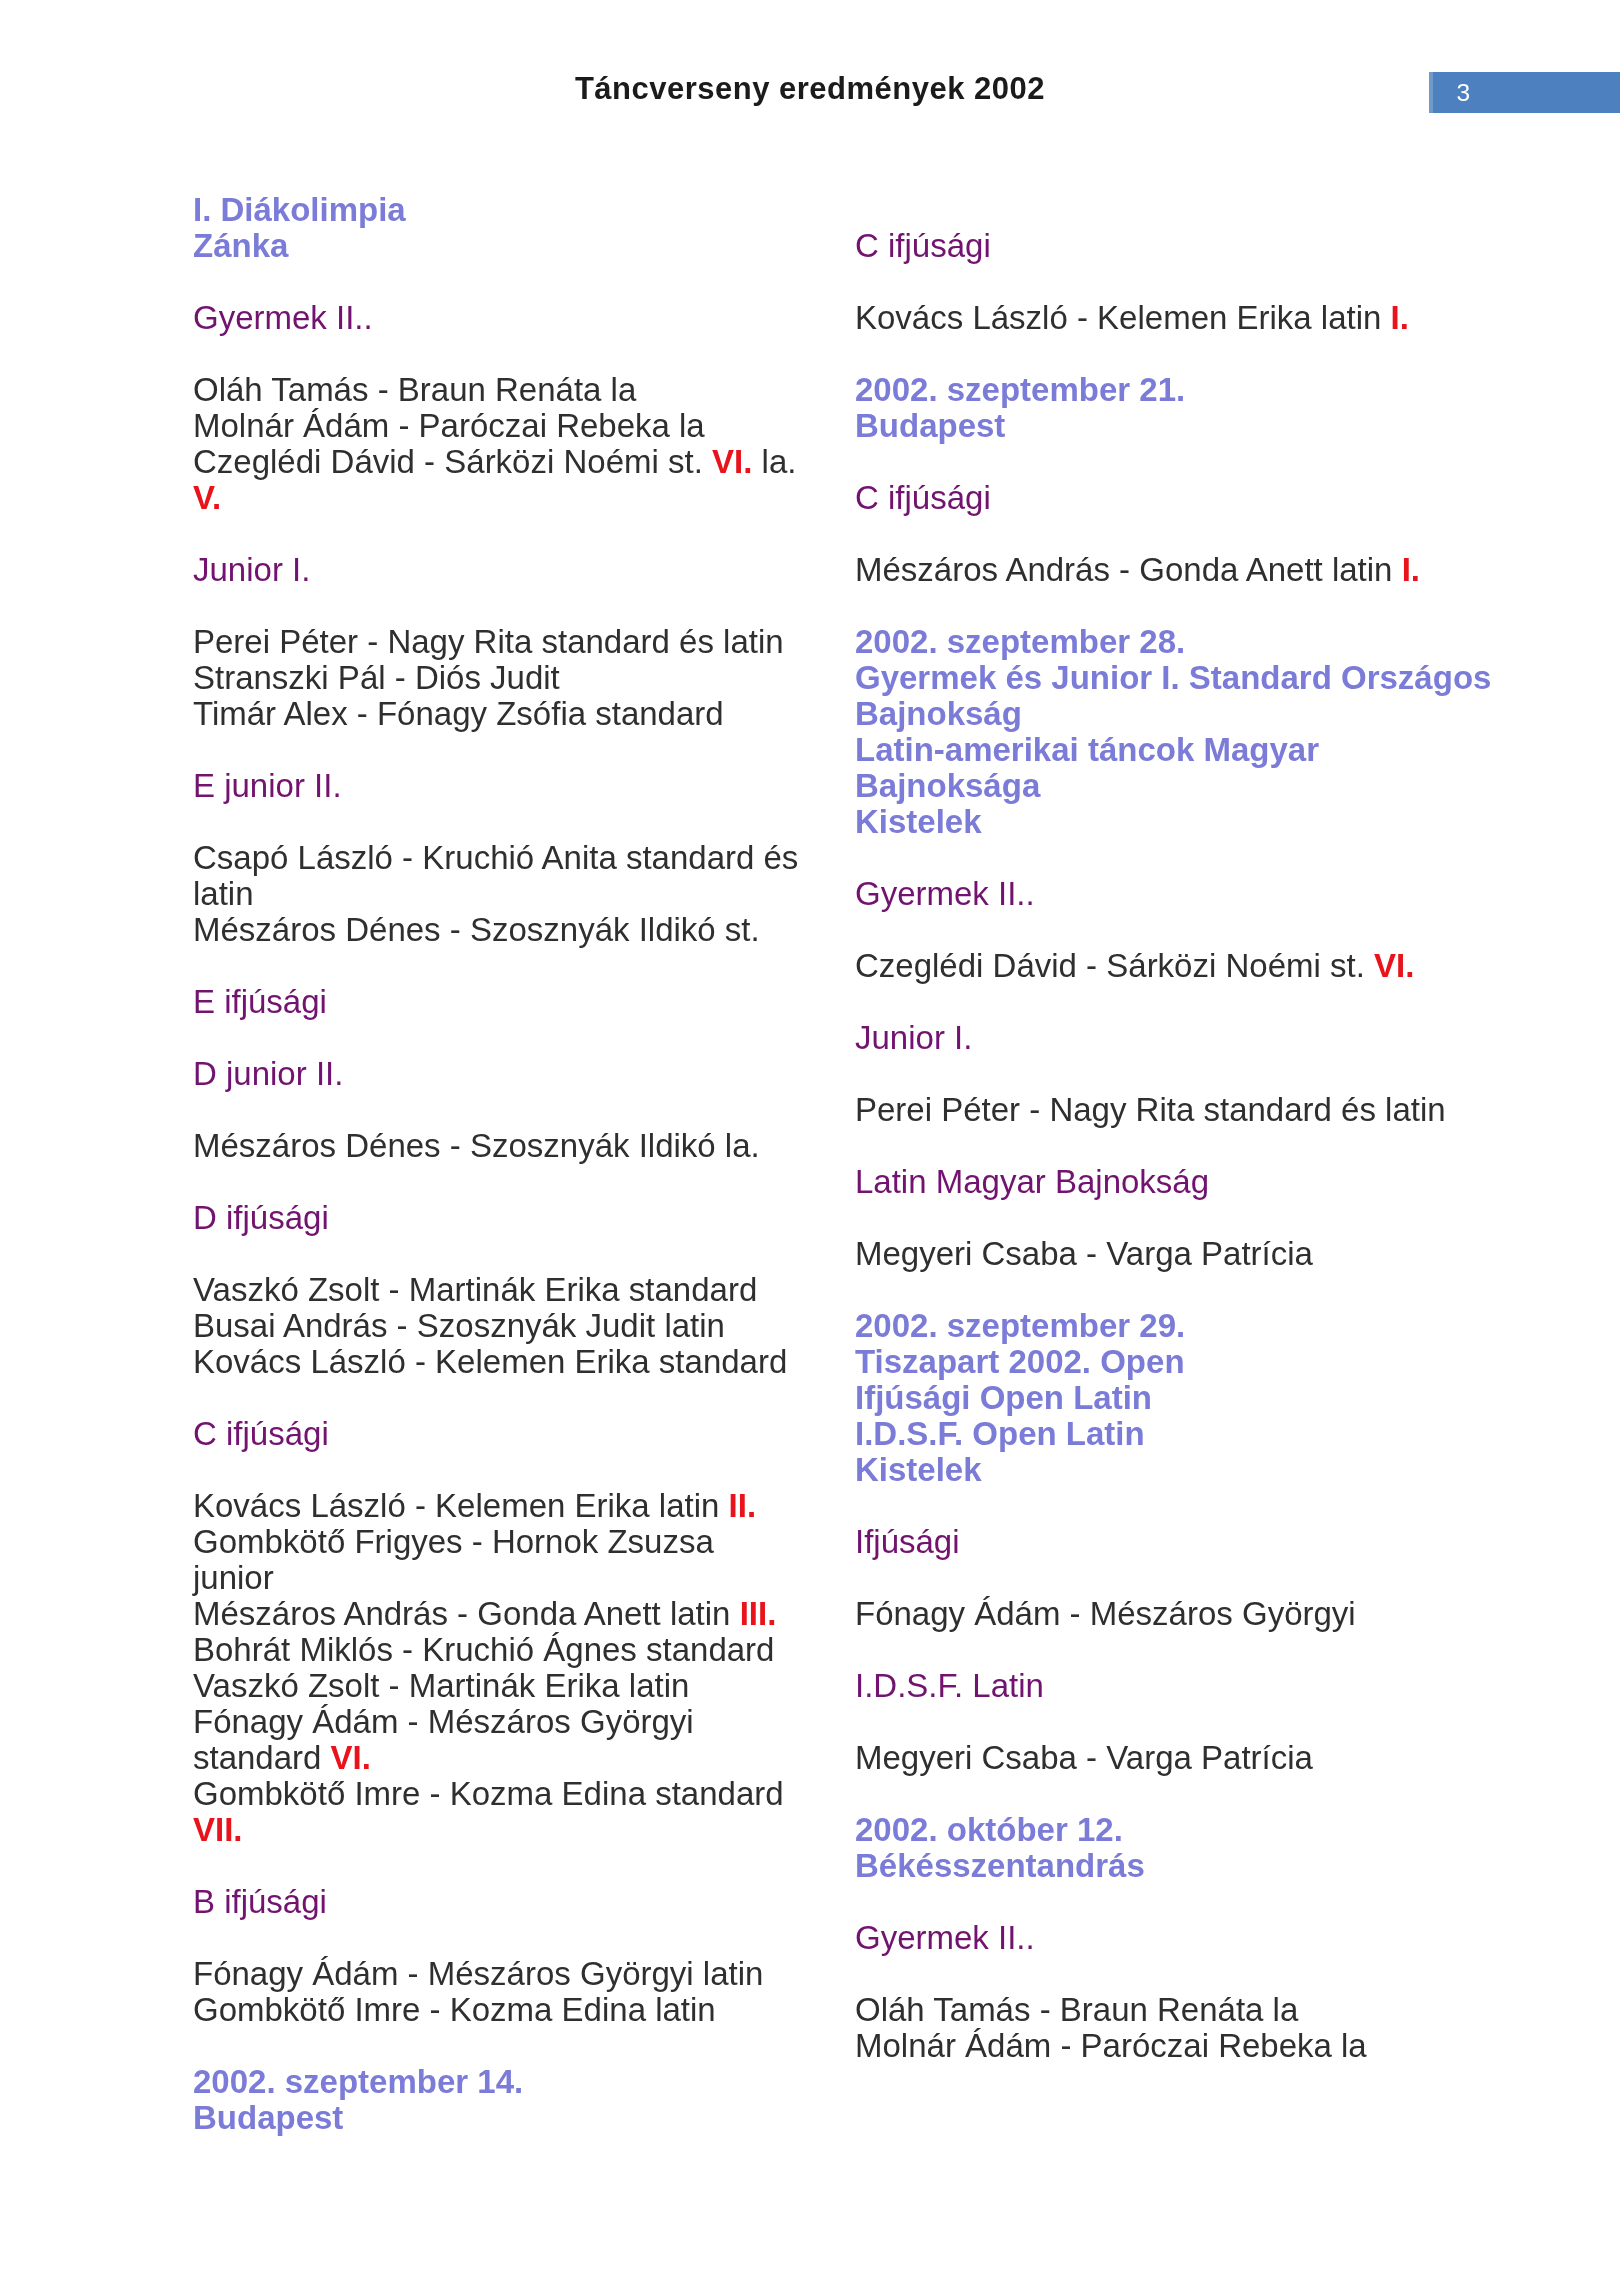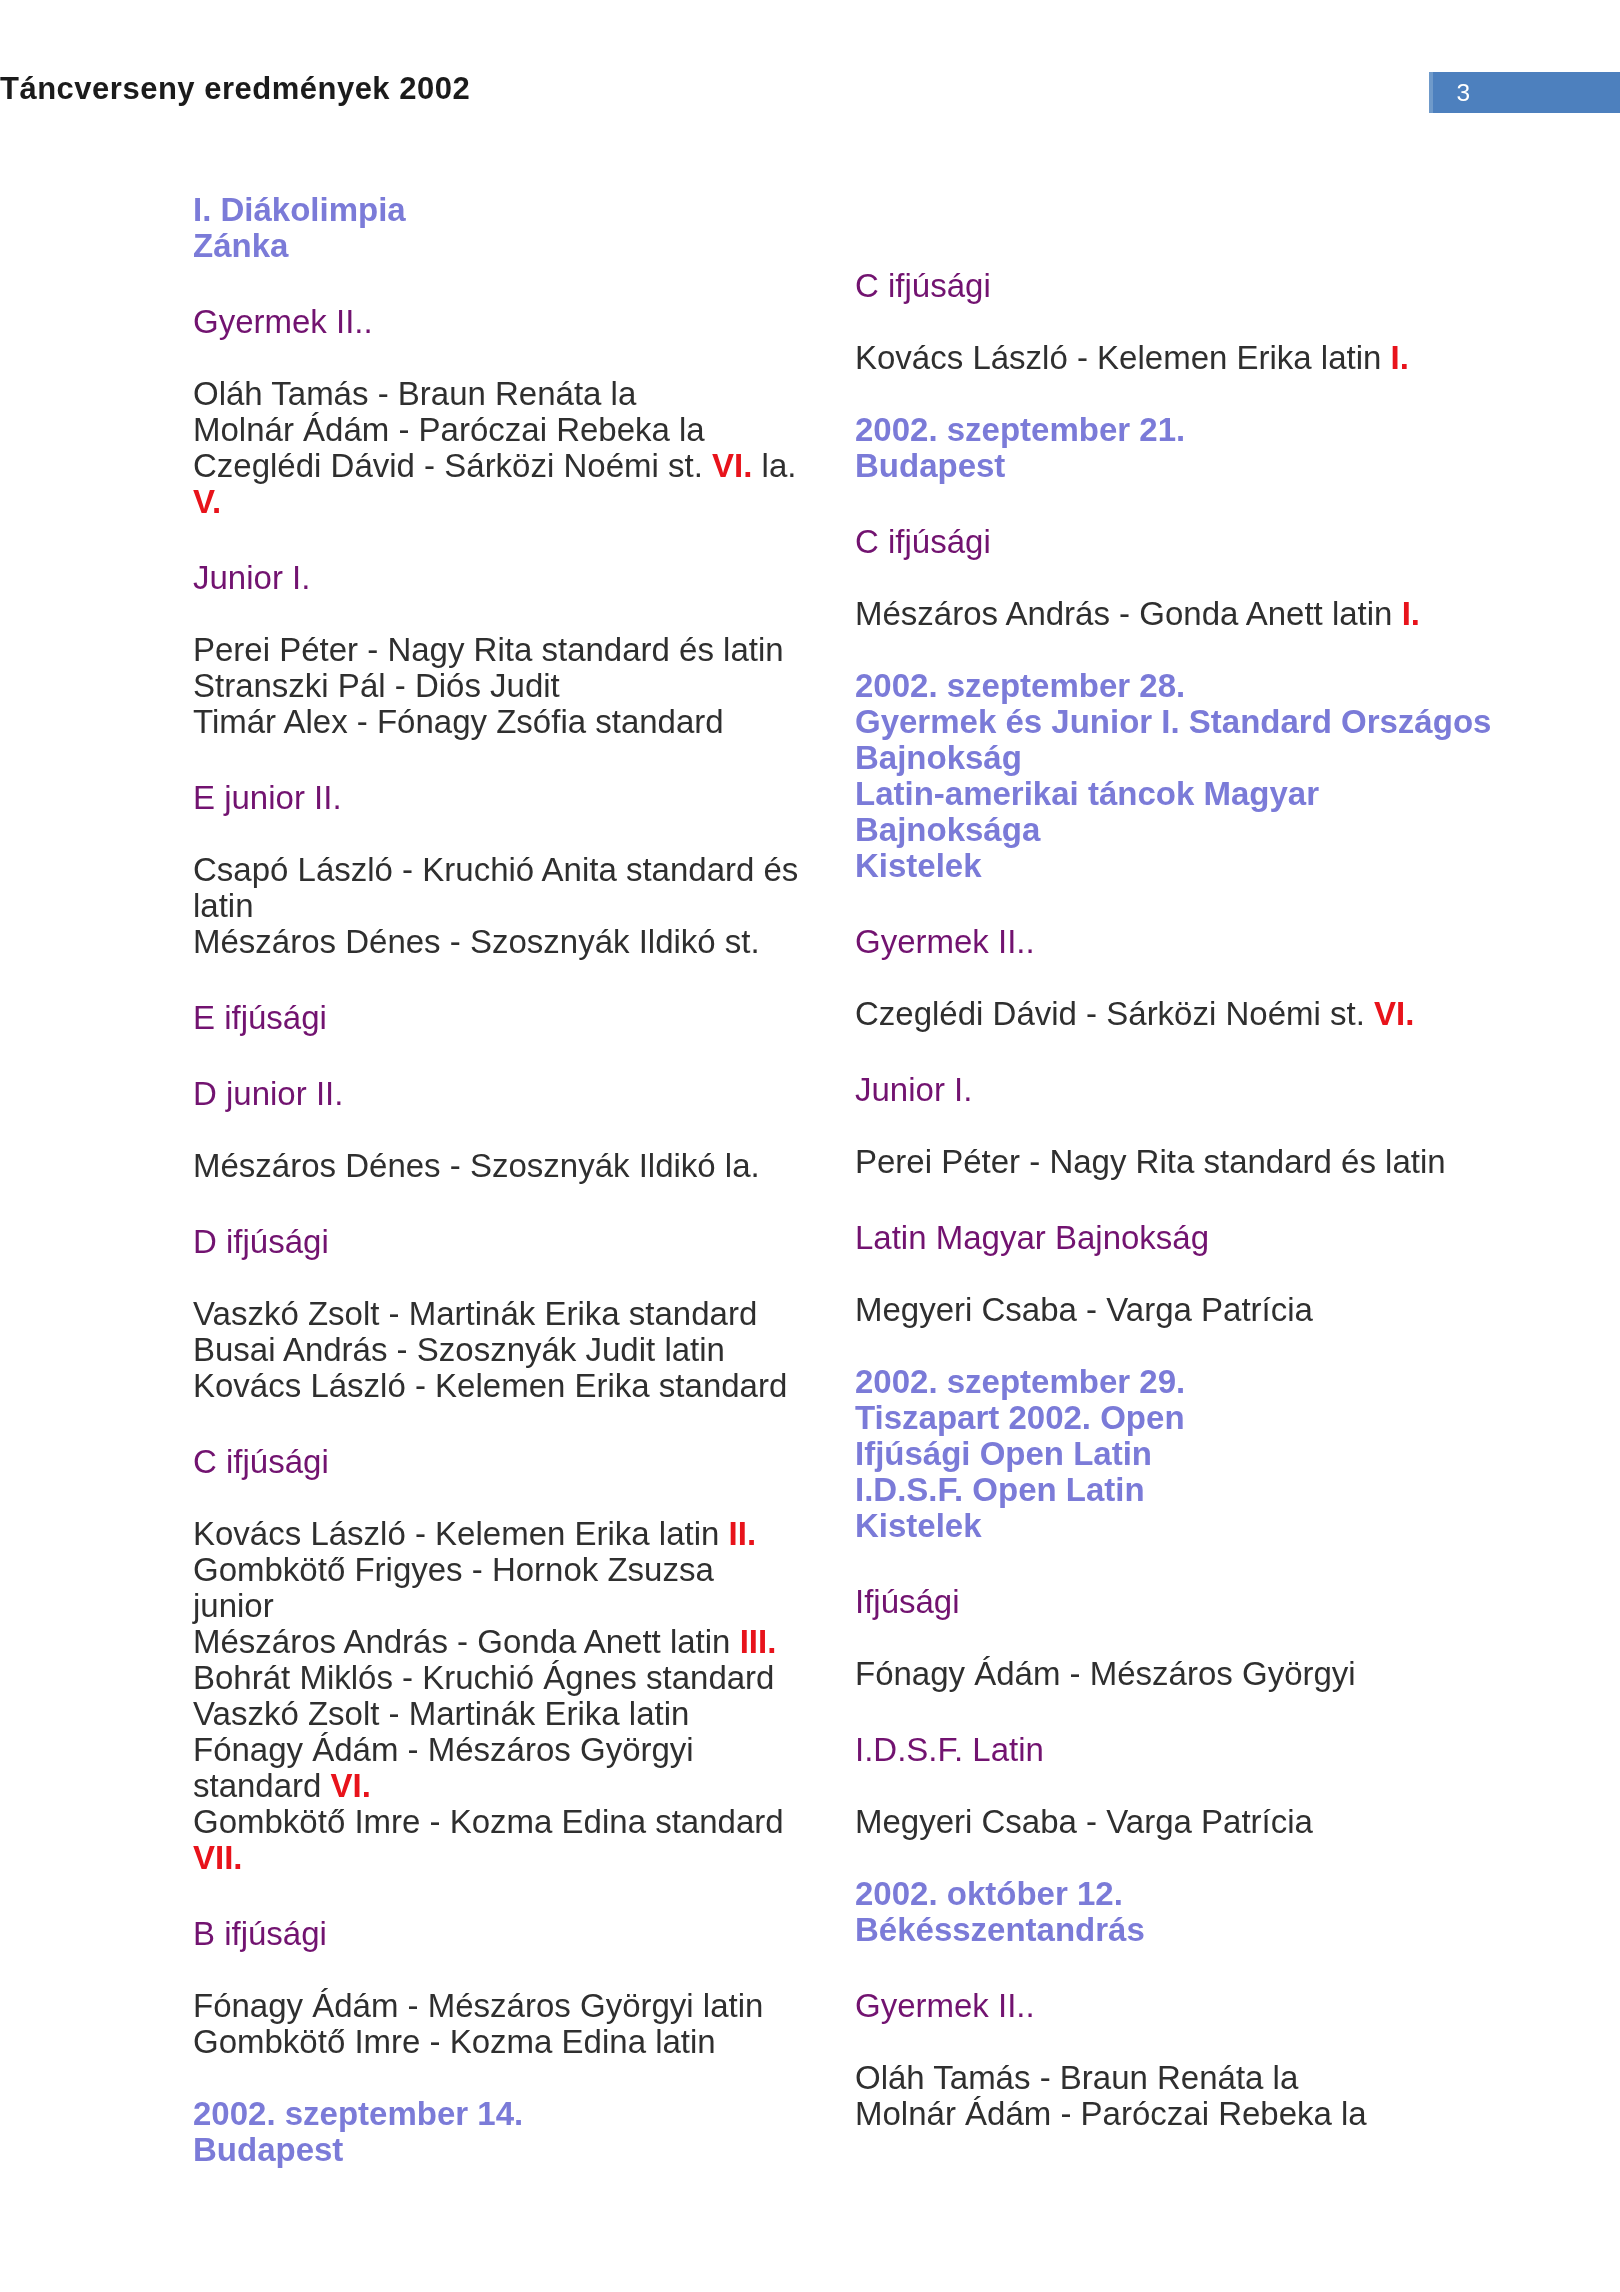--- a/index.html
+++ b/index.html
@@ -10,35 +10,35 @@
     --tab-bg:#4d80be;
     --tab-edge:#6f9aca;
     --title-color:#1b1b1b;
   }
   html,body{margin:0;padding:0;}
   body{
     width:1620px;height:2293px;position:relative;background:#ffffff;
     font-family:"Liberation Sans",sans-serif;overflow:hidden;
   }
   .page-title{
-    position:absolute;top:71px;left:0;width:100%;
+    position:absolute;top:71px;left:0;width:100%;text-align:center;
     font-size:31px;font-weight:bold;color:var(--title-color);letter-spacing:0.5px;
   }
   .page-tab{
     position:absolute;top:72px;right:0;width:191px;height:41px;
     background:var(--tab-bg);border-left:4.9px solid var(--tab-edge);
     box-sizing:border-box;display:flex;align-items:center;
   }
   .page-tab .num{color:#ffffff;font-size:24.5px;padding-left:23.5px;}
   .col{position:absolute;font-size:33px;line-height:36px;}
   .col-left{left:193px;top:192px;width:608px;}
   .col-right{left:855px;top:228px;width:647px;}
   .block{margin-bottom:36px;}
   .block.event{color:var(--event-color);font-weight:bold;}
-  .block.category{color:var(--category-color);margin-top:40px;}
+  .block.category{color:var(--category-color);}
   .block.body{color:var(--body-color);}
   .red{color:var(--red-color);font-weight:bold;}
 </style>
 </head>
 <body>
 
 <div class="page-title">Táncverseny eredmények 2002</div>
 
 <div class="page-tab">
   <span class="num">3</span>

